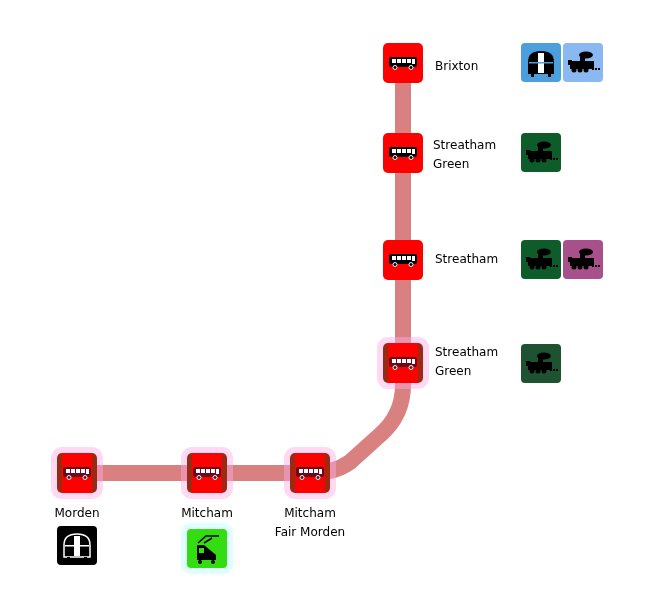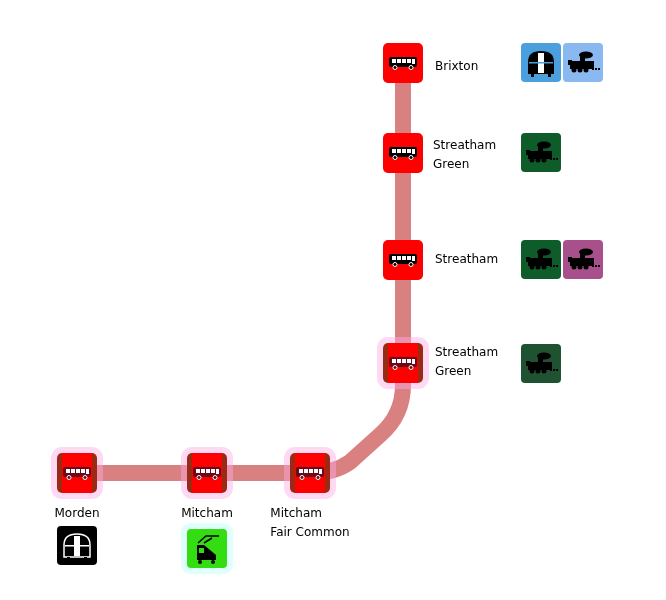--- a/index.html
+++ b/index.html
@@ -4,21 +4,21 @@
   <style>
     html, body { margin: 0; padding: 0; background: #ffffff; }
     body { width: 666px; height: 600px; position: relative; overflow: hidden;
            font-family: "DejaVu Sans", sans-serif; }
     #map { position: absolute; left: 0; top: 0; }
     .stop { position: absolute; width: 40px; height: 40px; border-radius: 5px;
             background: #ff0000; display: flex; align-items: center; justify-content: center; }
     .stop.dim { background: linear-gradient(90deg,#9a2a14 0 12%, #ff0000 12% 88%, #9a2a14 88%);
                 box-shadow: 0 0 0 6px rgba(255,170,230,0.45); }
     .label { position: absolute; font-size: 12px; color: #000; line-height: 19px; }
-    .label.center { transform: translateX(-50%); white-space: nowrap; }
+    .label.center { text-align: center; transform: translateX(-50%); white-space: nowrap; }
     .mode { position: absolute; width: 40px; height: 39px; border-radius: 4px;
             display: flex; align-items: center; justify-content: center; }
     .halo-cyan { box-shadow: 0 0 0 6px rgba(200,255,250,0.6); }
     svg { display: block; }
   </style>
 </head>
 <body>
 
 <svg id="map" width="666" height="600">
   <path id="route-line" d="M403 63 L403 385 Q403 415 380 435 L350 462 Q335 473 310 473 L77 473" fill="none" stroke-width="16" stroke-linejoin="round" stroke="#d98080"></path>
@@ -120,21 +120,21 @@
         <circle cx="7" cy="11.5" r="2" fill="#6a0a1a" stroke="#fff" stroke-width="1"></circle>
         <circle cx="23" cy="11.5" r="2" fill="#6a0a1a" stroke="#fff" stroke-width="1"></circle>
       </svg>
     </span>
   </div>
 
 <div class="label" style="left:435px;top:57px"><span>Brixton</span></div>
 <div class="label" style="left:433px;top:136px"><span>Streatham</span><br><span>Green</span></div>
 <div class="label" style="left:435px;top:250px"><span>Streatham</span></div>
 <div class="label" style="left:435px;top:343px"><span>Streatham</span><br><span>Green</span></div>
-<div class="label center" style="left:310px;top:504px"><span>Mitcham</span><br><span>Fair Common</span></div>
+<div class="label center" style="left:310px;top:504px"><span>Mitcham</span><br><span>Fair Morden</span></div>
 <div class="label center" style="left:207px;top:504px"><span>Mitcham</span></div>
 <div class="label center" style="left:77px;top:504px"><span>Morden</span></div>
 
 <div class="mode" style="left: 521px; top: 43px; background: rgb(74, 159, 220);">
     <span>
       <svg width="32" height="30" viewBox="0 0 32 30">
         <path d="M3 26 L3 14 Q3 3 16 3 Q29 3 29 14 L29 26 Z" fill="#000" stroke="none" stroke-width="1.5"></path>
         <rect x="13" y="5" width="6" height="20" fill="#fff"></rect>
         <rect x="4" y="14" width="24" height="1.5" fill="#4a9fdc"></rect>
         <rect x="6" y="26" width="3" height="3" fill="#000"></rect>

